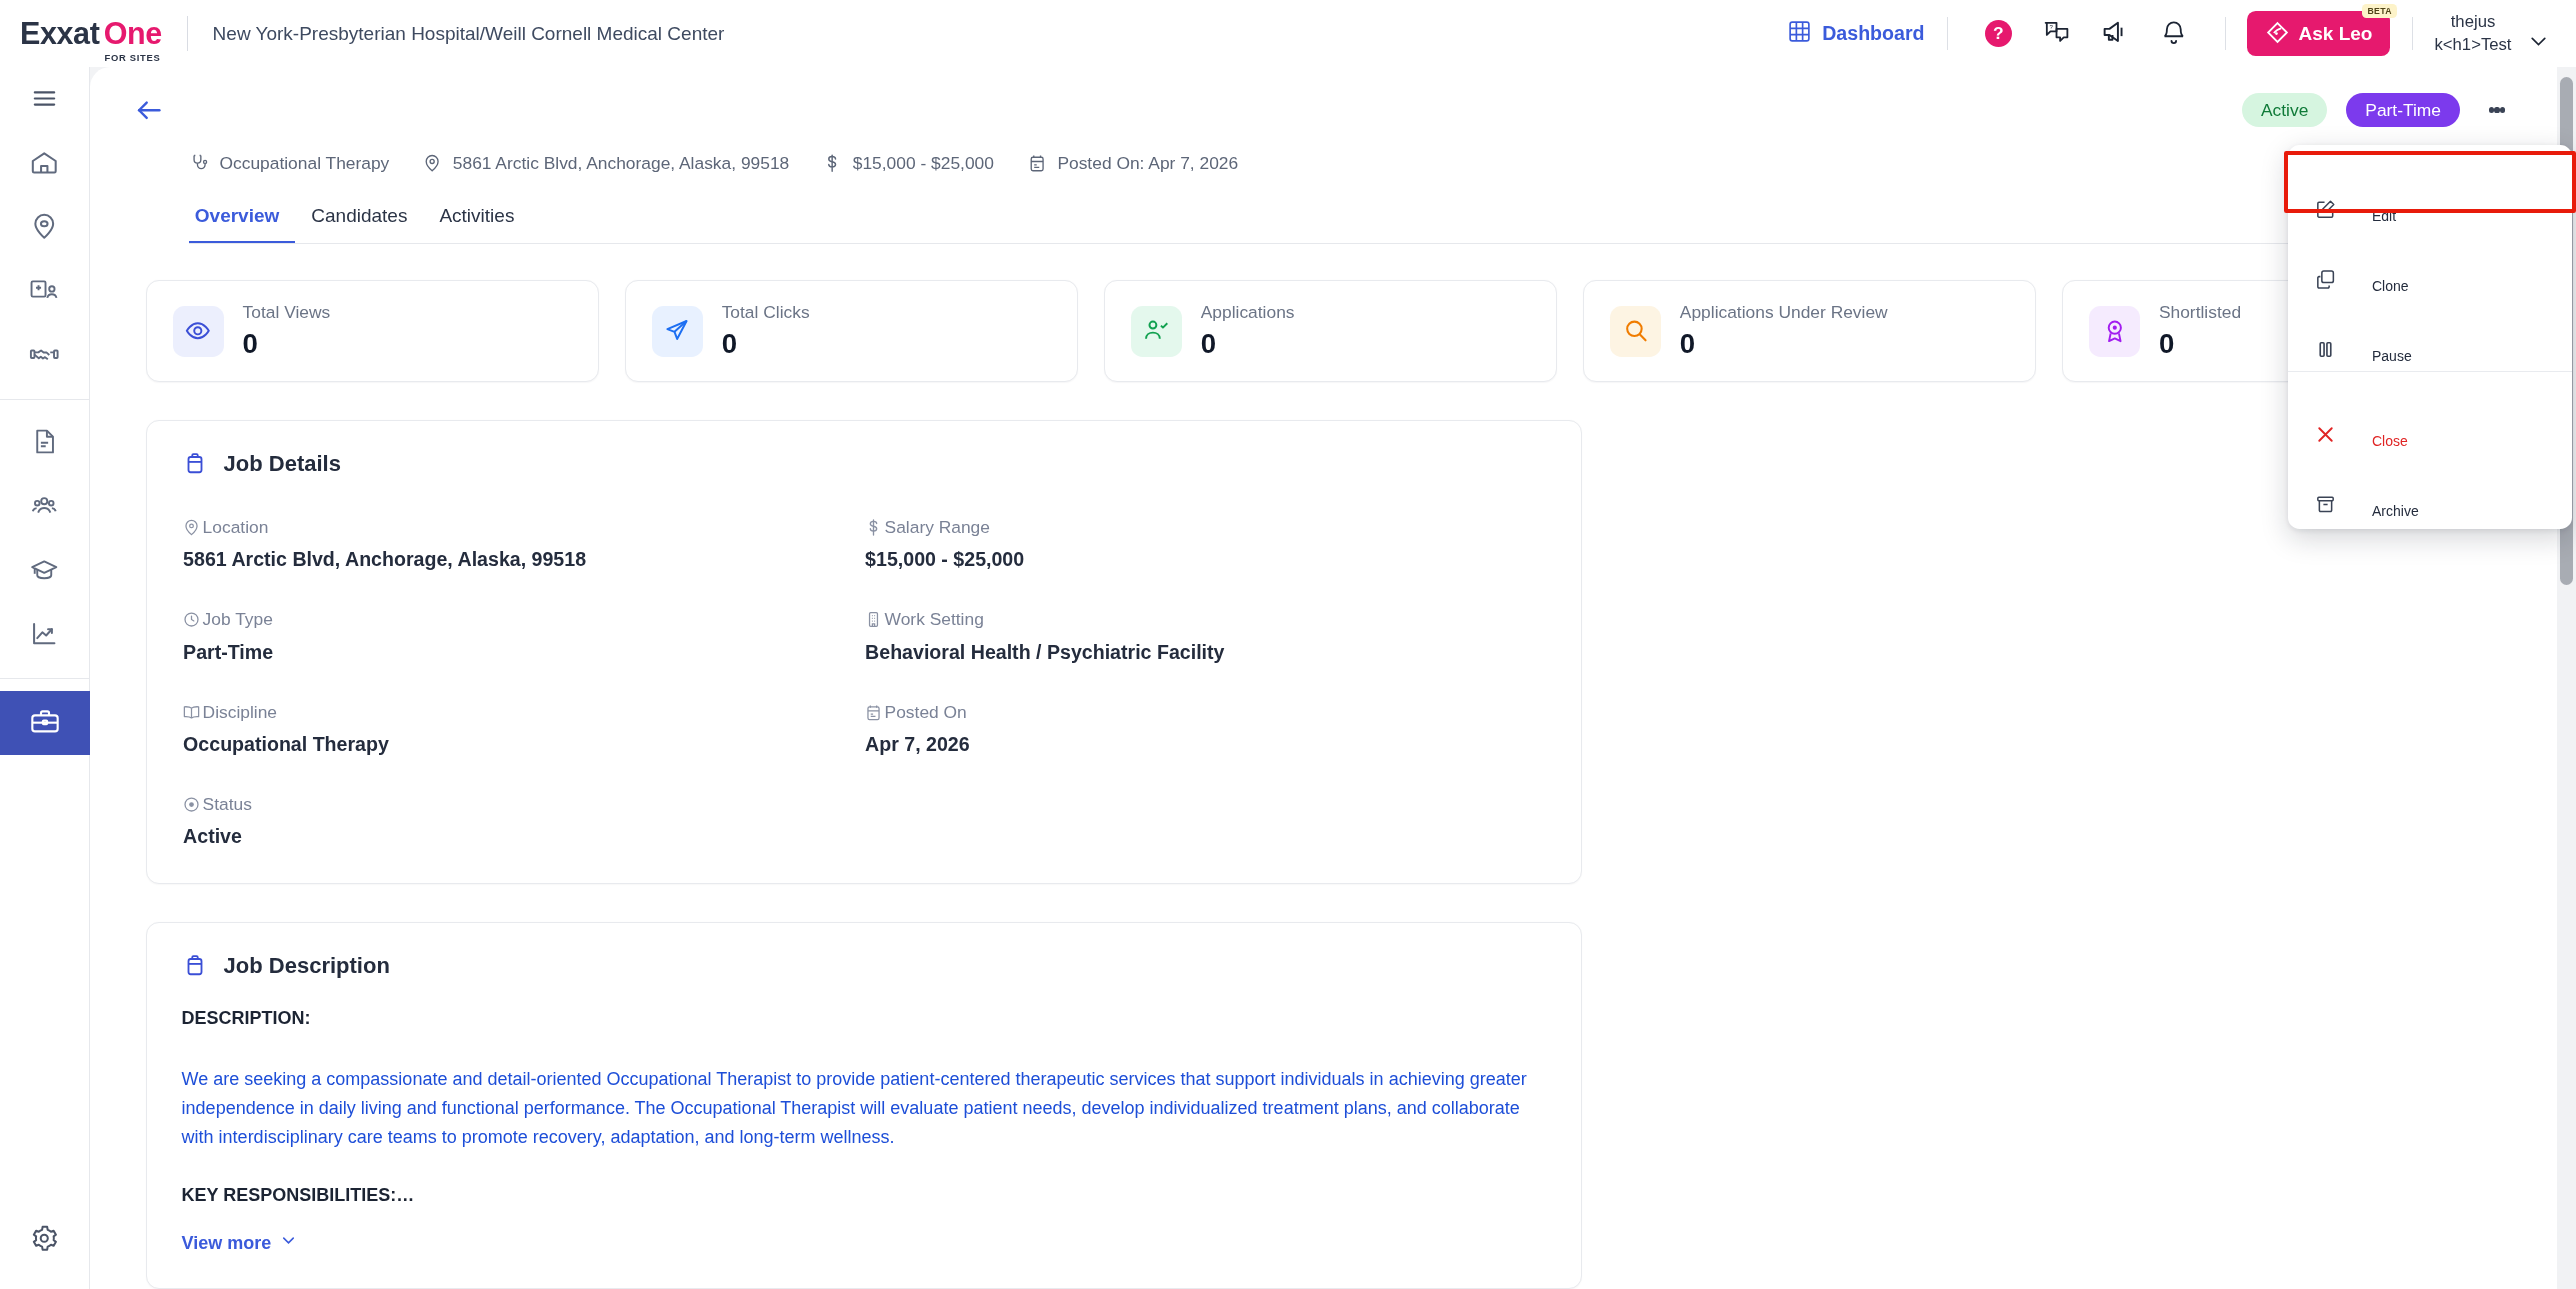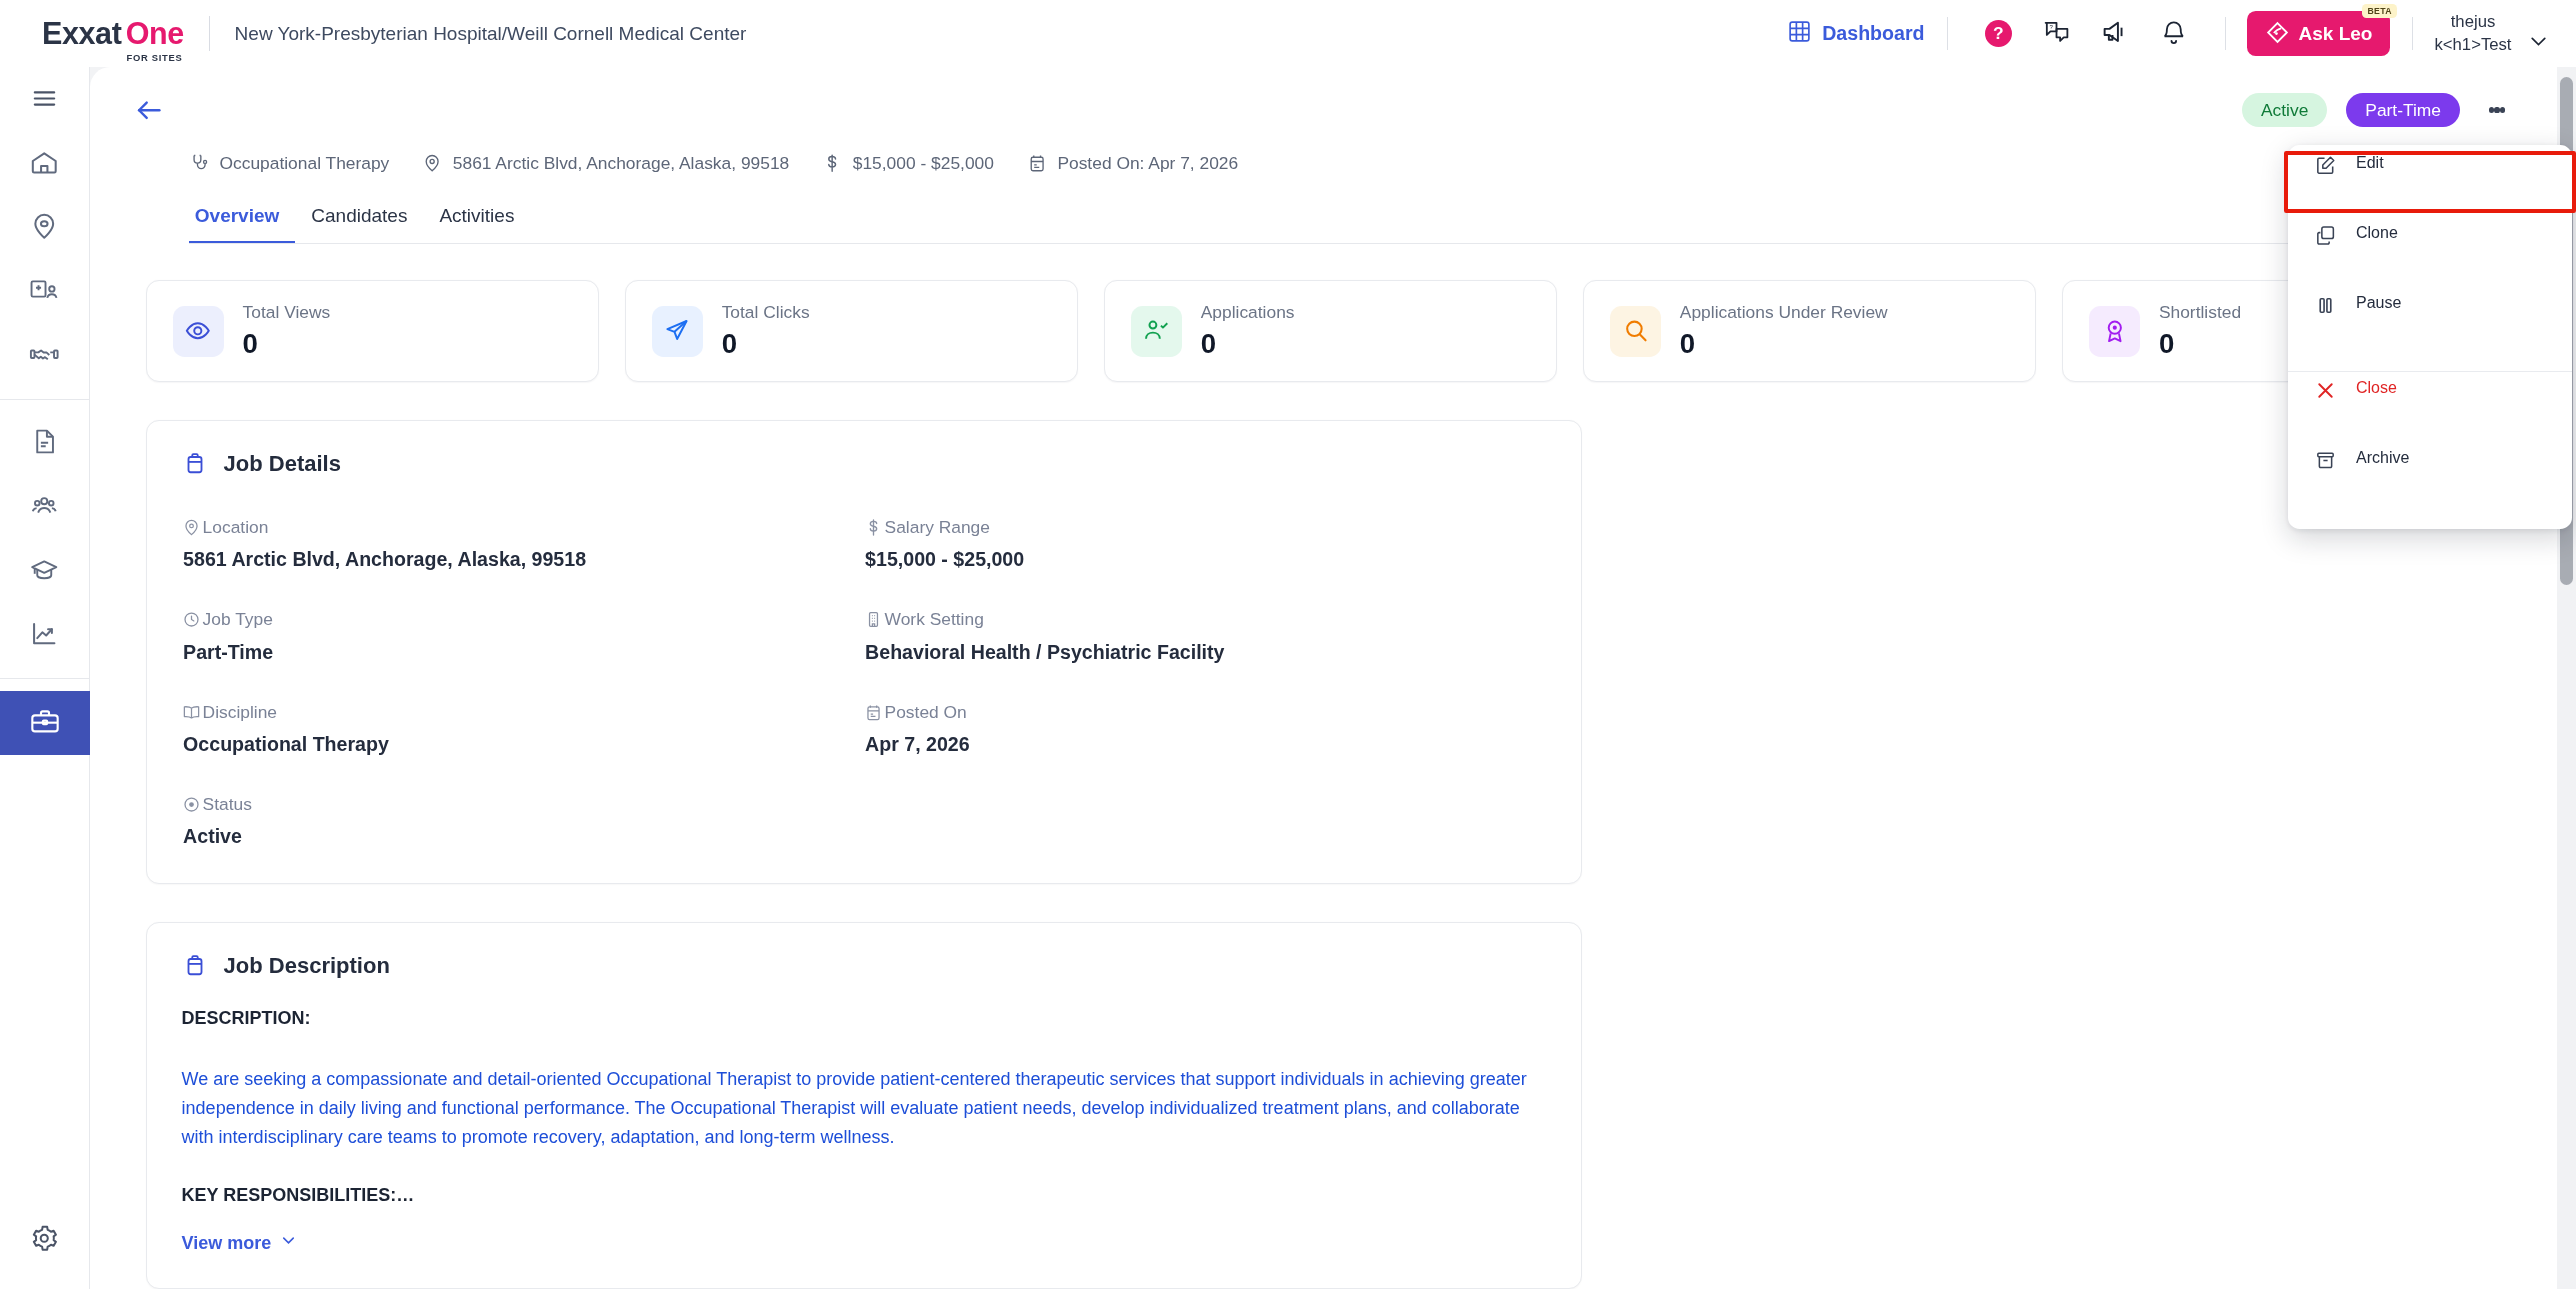--- a/index.html
+++ b/index.html
@@ -9,21 +9,21 @@
     background: #f2f3f5;
     overflow: hidden;
   }
 
   
   .topbar {
     position: absolute; top: 0; left: 0; width: 2576px; height: 67px;
     background: #ffffff; display: flex; align-items: center;
     z-index: 40;
   }
-  .logo-wrap { display: flex; align-items: flex-end; margin-left: 42px; position: relative; justify-content: flex-end; }
+  .logo-wrap { display: flex; align-items: flex-end; margin-left: 20px; position: relative; justify-content: flex-end; }
   .logo-main { font-size: 30.5px; font-weight: 700; color: #2b3446; letter-spacing: -0.4px; font-family: "Liberation Sans", sans-serif; }
   .logo-one { font-size: 30.5px; font-weight: 700; color: #e6196e; letter-spacing: -0.4px; margin-left: 4.4px; }
   .logo-sub { position: absolute; right: 1.5px; bottom: -11.6px; font-size: 9.4px; font-weight: 700; color: #2b3446; letter-spacing: 0.7px; }
   .logo-divider { width: 0.7px; height: 35px; background: #d9dce3; margin: 0 25px; }
   .org-name { font-size: 19px; color: #3e4a60; }
 
   .topbar-right { margin-left: auto; display: flex; align-items: center; height: 100%; }
   .dash-link { display: flex; align-items: center; gap: 10.2px; color: #3b5bdb; font-size: 19.6px; font-weight: 700; cursor: pointer; }
   .vdiv { width: 0.7px; height: 33px; background: #dde0e6; margin: 0 22px; }
   .ic-btn { width: 38px; height: 38px; display: flex; align-items: center; justify-content: center; cursor: pointer; margin: 0 10.2px; }
@@ -106,21 +106,21 @@
   .view-more { display: inline-flex; align-items: center; gap: 7.3px; color: #3b5bdb;
     font-size: 18px; font-weight: 700; margin-top: 25px; cursor: pointer; }
 
   
   .menu {
     position: absolute; top: 145px; left: 2288px; width: 284px;
     background: #ffffff; border-radius: 11.6px;
     box-shadow: 0 8.7px 27.6px rgba(16,24,40,.18), 0 1.5px 5.8px rgba(16,24,40,.08);
     padding: 8.7px 0 10.2px 0; z-index: 60;
   }
-  .menu-item { display: flex; align-items: flex-start; gap: 19px; height: 70px; padding: 0 26px; cursor: pointer; font-size: 16px; color: #242c3d; }
+  .menu-item { display: flex; align-items: flex-end; gap: 35px; height: 70px; padding: 0 26px; cursor: pointer; font-size: 14px; color: #242c3d; }
   .menu-item.danger { color: #e02424; }
   .menu-sep { height: 0.7px; background: #e9ebef; margin: 7.3px 0; }
   .menu-hl { position: absolute; top: 151px; left: 2284px; width: 292px; height: 62px;
     border: 4.4px solid #e81b0b; border-radius: 2.2px; z-index: 61; pointer-events: none; }
 
   
   .scroll-track { position: absolute; top: 67px; right: 0; width: 19px; height: 1223px; background: #f1f2f4; z-index: 50; }
   .scroll-thumb { position: absolute; top: 77px; right: 2.9px; width: 13px; height: 508px; background: #a8acb3; border-radius: 6.5px; z-index: 51; }
 </style>
 </head>

